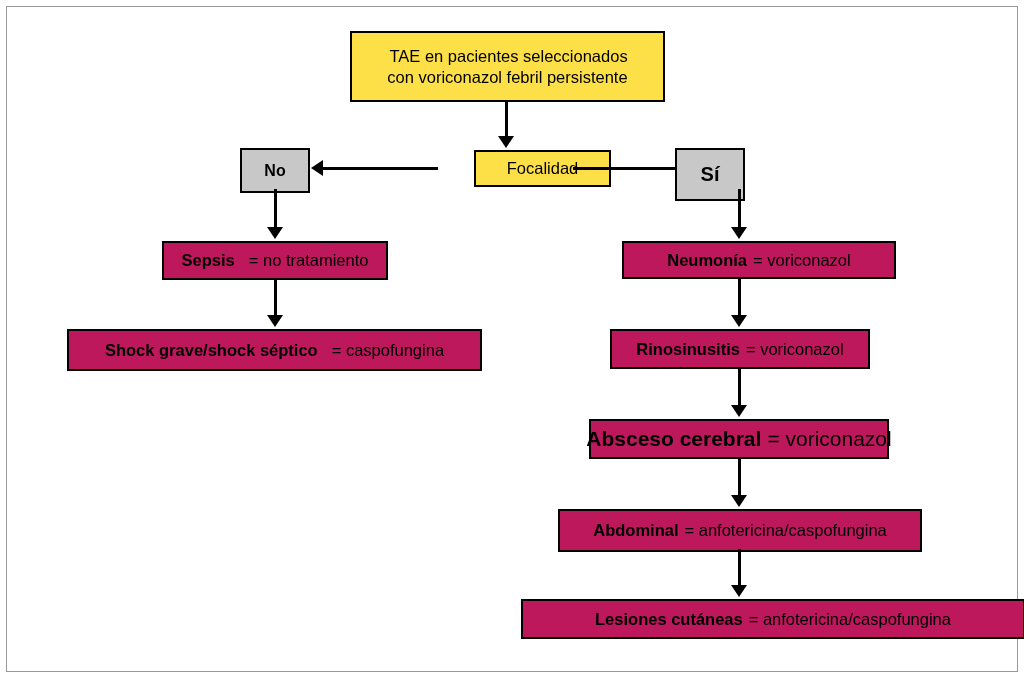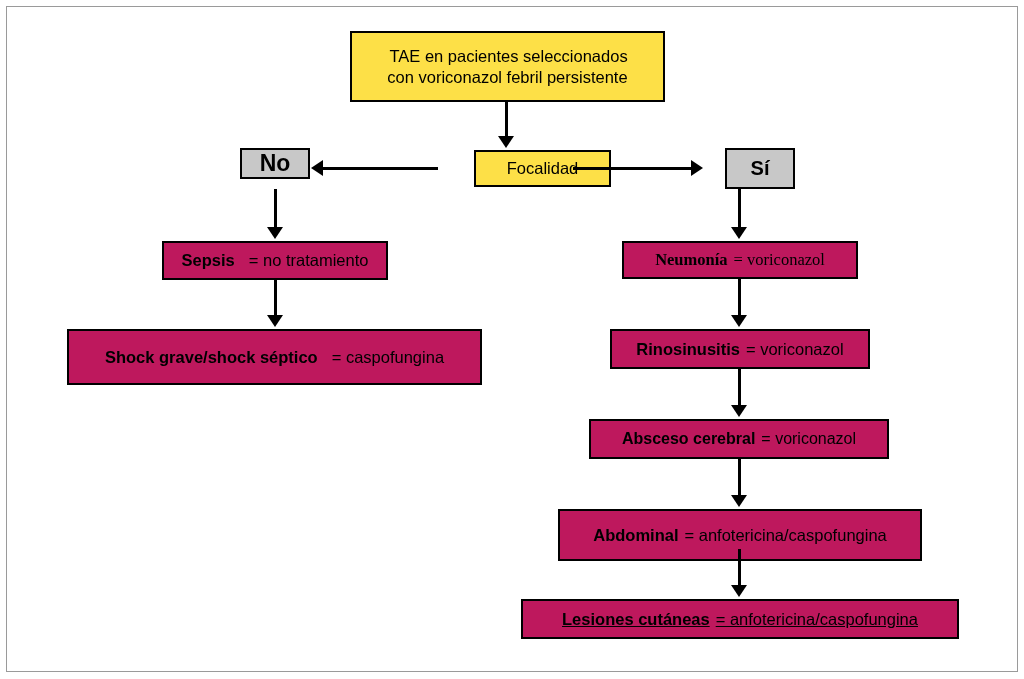--- a/index.html
+++ b/index.html
@@ -102,76 +102,76 @@
   <div class="node white" style="left:437px; top:150px; width:137px; height:37px; font-size:16.5px;margin-left:37px;">
     <span class="lbl reg">Focalidad</span>
   </div>
 
   <div class="hline" style="left:322px; top:167px; width:116px;"></div>
   <div class="arrow-left" style="left:311px; top:160px;"></div>
 
   <div class="hline" style="left:573px; top:167px; width:119px;"></div>
   <div class="arrow-right" style="left:691px; top:160px;"></div>
 
-  <div class="node gray-dark" style="left:240px; top:148px; width:70px; height:31px; font-size:23px;">
+  <div class="node gray-dark" style="left:240px; top:148px; width:70px; height:45px; font-size:16px;">
     <span class="lbl bold">No</span>
   </div>
 
-  <div class="node gray-dark" style="left:725px; top:148px; width:70px; height:41px; font-size:20px;">
+  <div class="node gray-dark" style="left:675px; top:148px; width:70px; height:53px; font-size:20px;">
     <span class="lbl bold">Sí</span>
   </div>
 
   <div class="vline" style="left:274px; top:189px; height:40px;"></div>
   <div class="arrow-down" style="left:267px; top:227px;"></div>
 
   <div class="node gray-light" style="left:162px; top:241px; width:226px; height:39px; font-size:16.5px;">
     <span class="bold">Sepsis</span>
     <span class="reg" style="margin-left:14px;">= no tratamiento</span>
   </div>
 
   <div class="vline" style="left:274px; top:280px; height:37px;"></div>
   <div class="arrow-down" style="left:267px; top:315px;"></div>
 
-  <div class="node gray-light" style="left:67px; top:329px; width:415px; height:56px; font-size:16.5px;">
+  <div class="node gray-light" style="left:67px; top:329px; width:415px; height:42px; font-size:16.5px;">
     <span class="bold">Shock grave/shock séptico</span>
     <span class="reg" style="margin-left:14px;">= caspofungina</span>
   </div>
 
   <div class="vline" style="left:738px; top:189px; height:40px;"></div>
   <div class="arrow-down" style="left:731px; top:227px;"></div>
 
-  <div class="node gray-light" style="left:622px; top:241px; width:236px; height:38px; font-size:16.5px;font-family:Liberation Serif, serif;">
+  <div class="node gray-light" style="left:622px; top:241px; width:274px; height:38px; font-size:16.5px;">
     <span class="bold">Neumonía</span>
     <span class="reg" style="margin-left:6px;">= voriconazol</span>
   </div>
 
   <div class="vline" style="left:738px; top:279px; height:38px;"></div>
   <div class="arrow-down" style="left:731px; top:315px;"></div>
 
   <div class="node gray-light" style="left:610px; top:329px; width:260px; height:40px; font-size:16.5px;">
     <span class="bold">Rinosinusitis</span>
     <span class="reg" style="margin-left:6px;">= voriconazol</span>
   </div>
 
   <div class="vline" style="left:738px; top:369px; height:38px;"></div>
   <div class="arrow-down" style="left:731px; top:405px;"></div>
 
-  <div class="node gray-light" style="left:589px; top:419px; width:300px; height:40px; font-size:16px;">
+  <div class="node gray-light" style="left:589px; top:419px; width:300px; height:40px; font-size:21px;">
     <span class="bold">Absceso cerebral</span>
     <span class="reg" style="margin-left:6px;">= voriconazol</span>
   </div>
 
   <div class="vline" style="left:738px; top:459px; height:38px;"></div>
   <div class="arrow-down" style="left:731px; top:495px;"></div>
 
-  <div class="node gray-light" style="left:558px; top:509px; width:364px; height:52px; font-size:16.5px;">
+  <div class="node gray-light" style="left:558px; top:509px; width:364px; height:43px; font-size:16.5px;">
     <span class="bold">Abdominal</span>
     <span class="reg" style="margin-left:6px;">= anfotericina/caspofungina</span>
   </div>
 
   <div class="vline" style="left:738px; top:549px; height:38px;"></div>
   <div class="arrow-down" style="left:731px; top:585px;"></div>
 
-  <div class="node gray-light" style="left:521px; top:599px; width:438px; height:40px; font-size:16.5px;text-decoration:underline;">
+  <div class="node gray-light" style="left:521px; top:599px; width:504px; height:40px; font-size:16.5px;">
     <span class="bold">Lesiones cutáneas</span>
     <span class="reg" style="margin-left:6px;">= anfotericina/caspofungina</span>
   </div>
 </div>
 
 </body></html>

